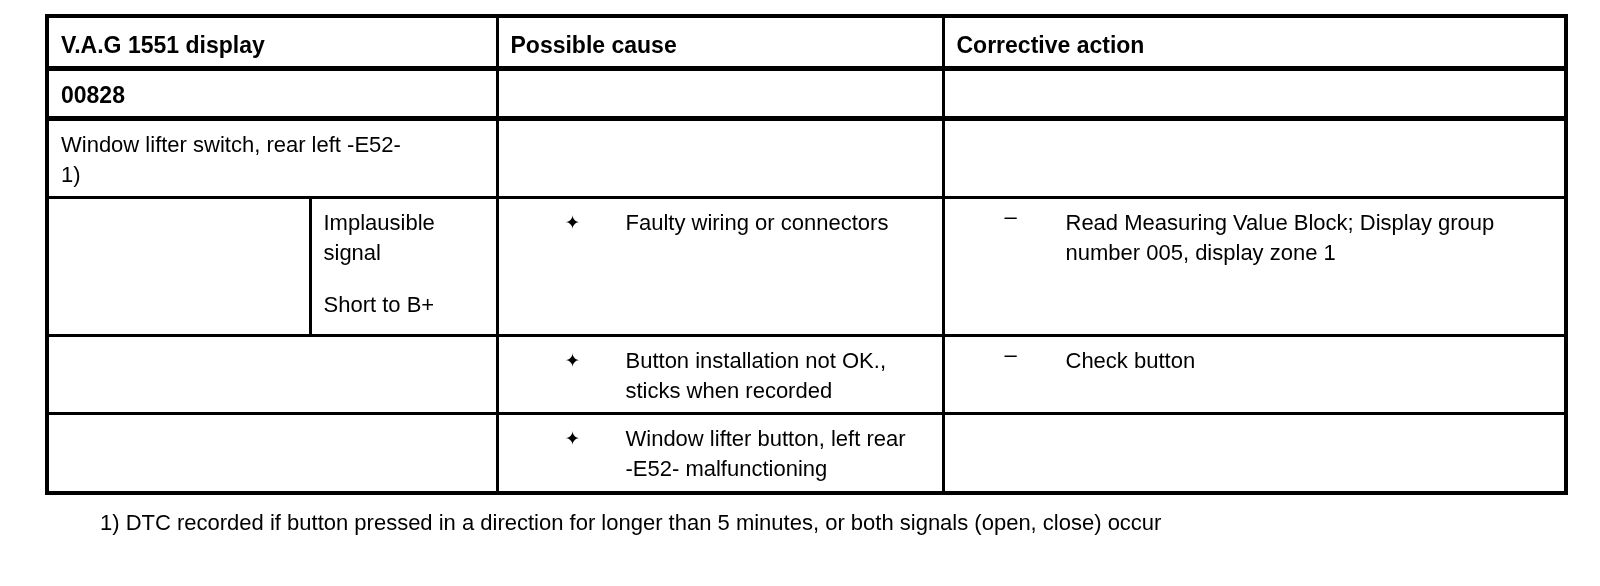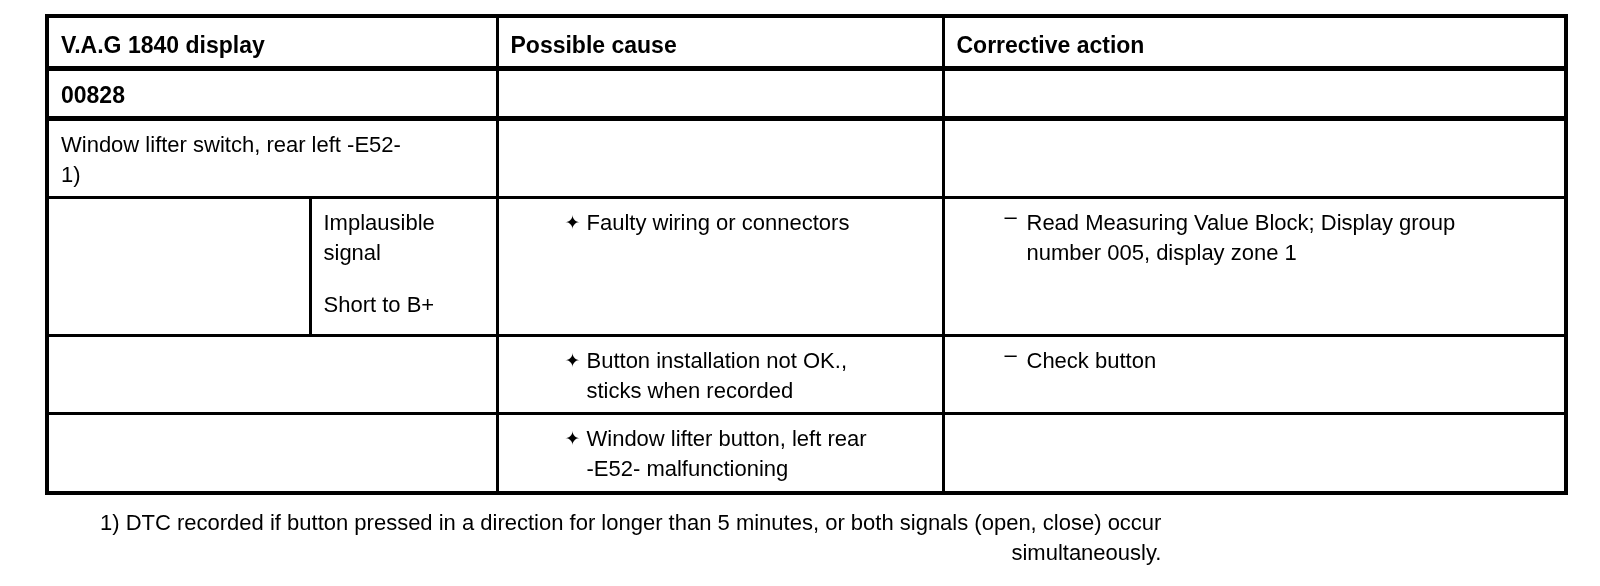--- a/index.html
+++ b/index.html
@@ -63,21 +63,21 @@
     flex: 0 0 22px;
     font-size: 19px;
     line-height: 30px;
   }
   .dash {
     flex: 0 0 22px;
     position: relative;
     top: -6px;
     font-size: 22px;
   }
-  .item-text { flex: 1 1 auto; }
+  .item-text { flex: 1 1 auto; margin-left: 39px; }
   .footnote {
     position: absolute;
     left: 100px;
     top: 508px;
     font-size: 22px;
     line-height: 30px;
     text-align: right;
   }
 </style>
 </head>
@@ -89,21 +89,21 @@
     <colgroup>
       <col style="width:263px">
       <col style="width:187px">
       <col style="width:446px">
       <col style="width:623px">
     </colgroup>
 
     <tbody>
         <tr class="header-row" style="height:49px">
       <th colspan="2">
-        <span>V.A.G 1840 display</span>
+        <span>V.A.G 1551 display</span>
       </th>
       <th>
         <span>Possible cause</span>
       </th>
       <th>
         <span>Corrective action</span>
       </th>
     </tr>
 
     <tr class="code-row" style="height:47px">
@@ -180,16 +180,15 @@
           </span>
         </div>
       </td>
       <td></td>
     </tr>
   </tbody>
     </table>
 
   <div class="footnote">
     <span class="line">1) DTC recorded if button pressed in a direction for longer than 5 minutes, or both signals (open, close) occur</span>
-    <span class="line">simultaneously.</span>
   </div>
 
 </div>
 
 </body></html>

